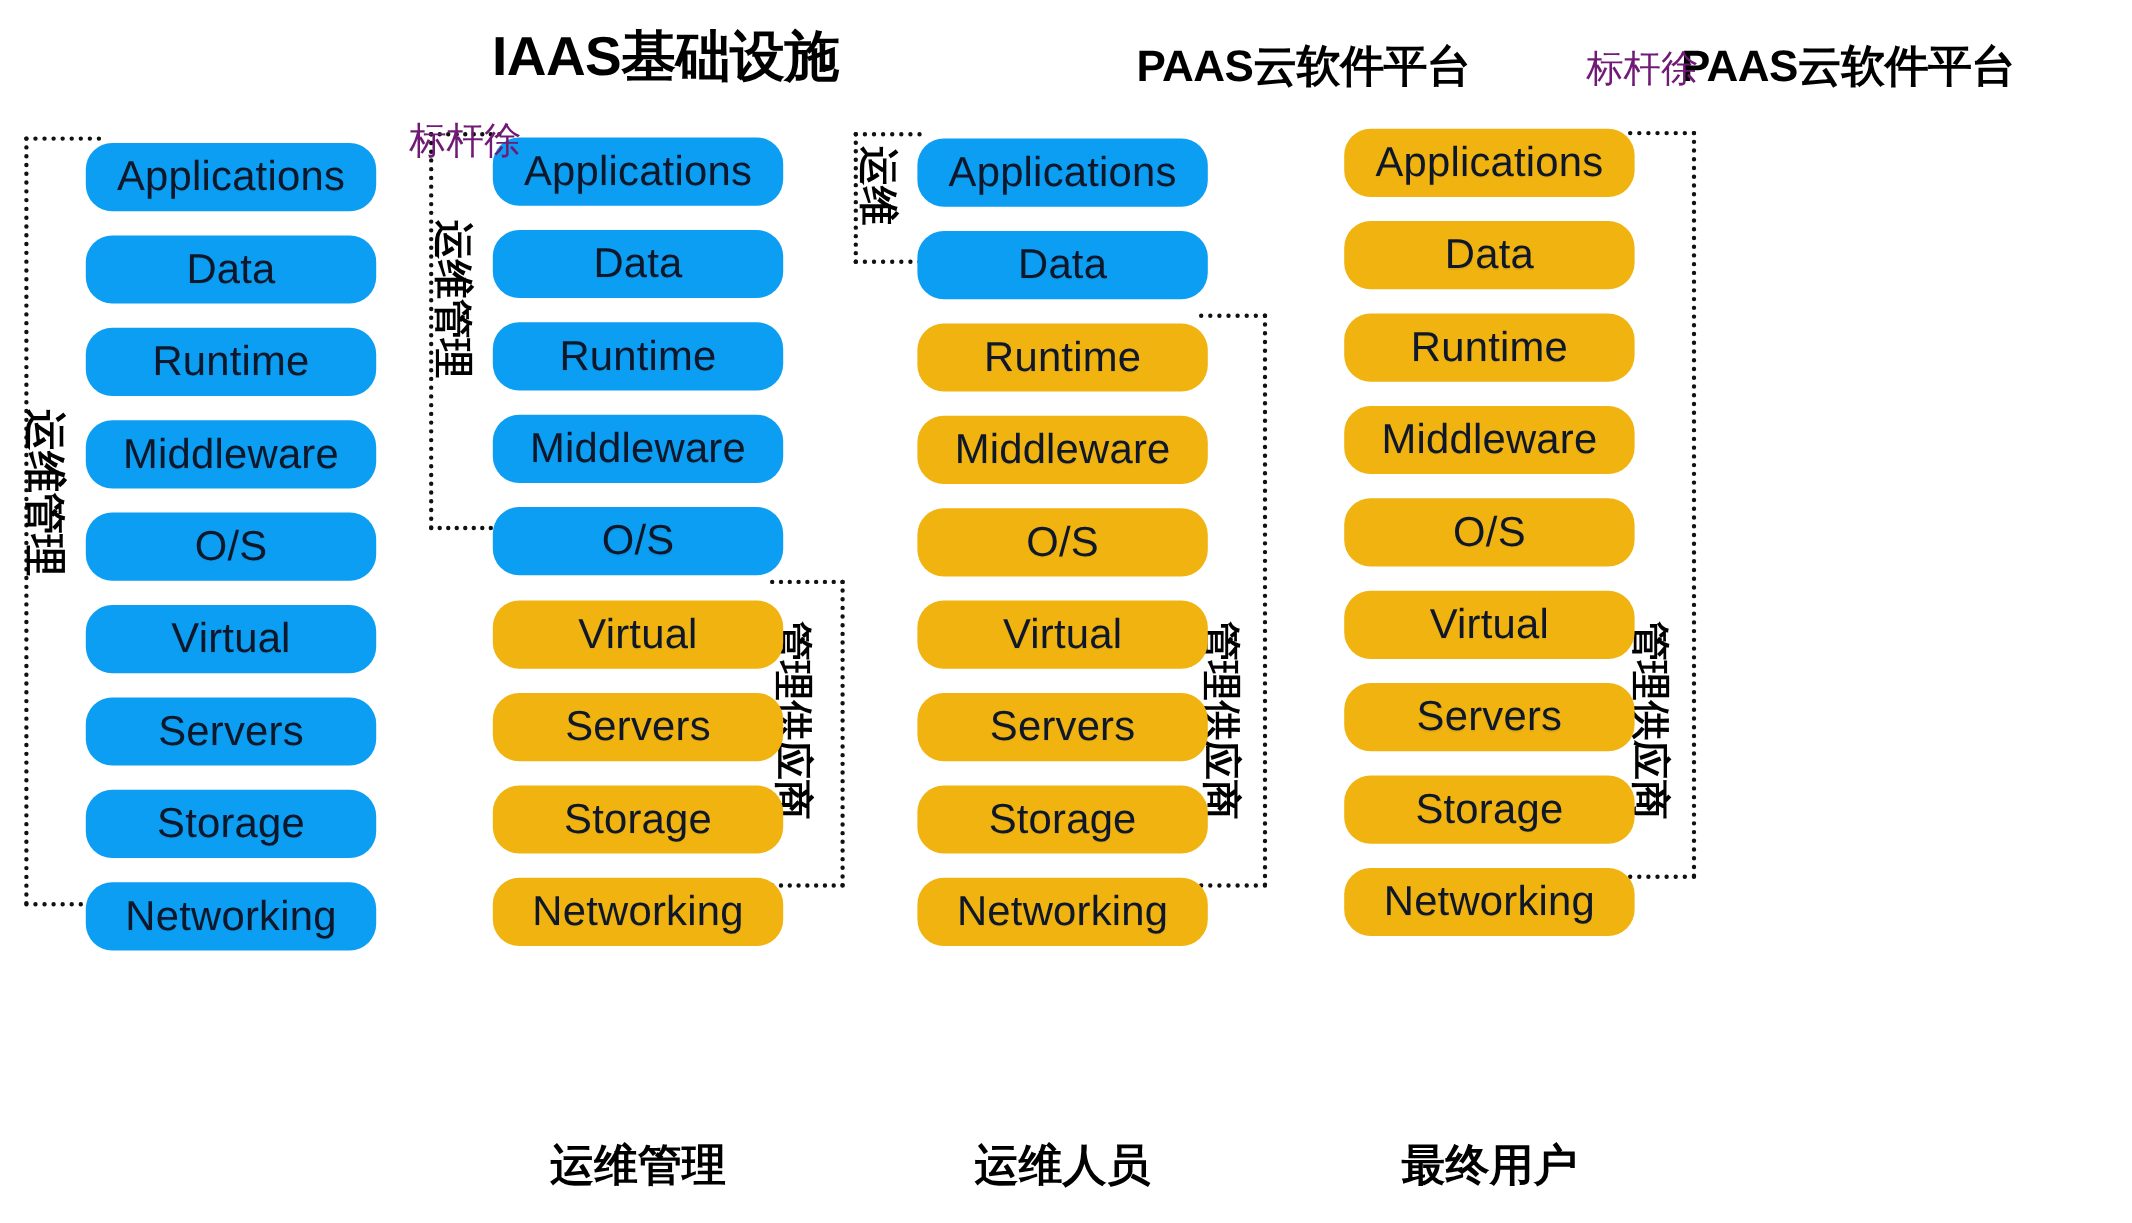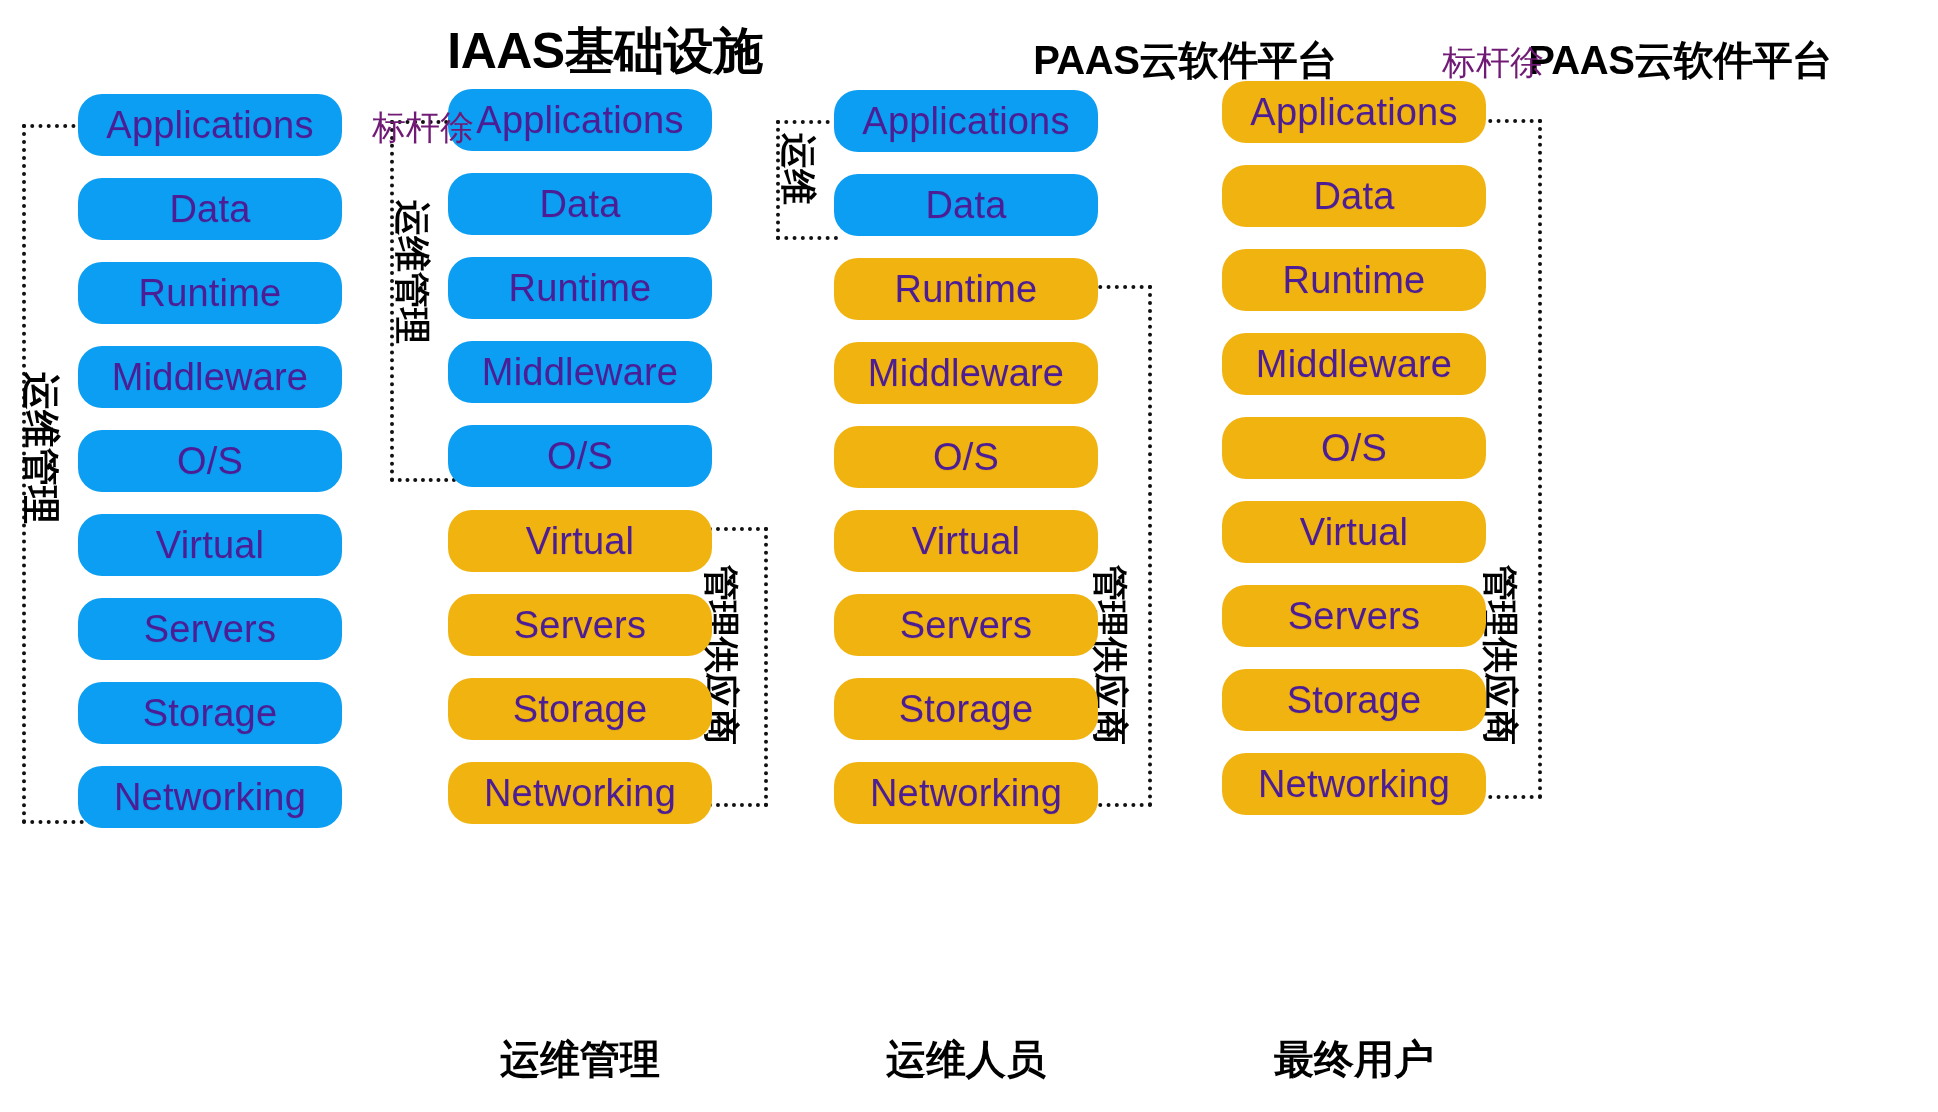--- a/index.html
+++ b/index.html
@@ -18,27 +18,28 @@
     color: #000000;
     white-space: nowrap;
     text-align: center;
     letter-spacing: -0.5px;
   }
 
   
   .layer {
     position: absolute;
     border-radius: 24px;
-    color: #4c1d95;
+    color: #0f172a;
     display: flex;
     align-items: center;
     justify-content: center;
     font-weight: 400;
     letter-spacing: 0.2px;
     text-shadow: 0 1px 1px rgba(0,0,0,0.06);
+    margin-top: 36px;
   }
   .layer.blue   { background: #0C9EF2; }
   .layer.orange { background: #F0B310; }
 
   
   .bracket {
     position: absolute;
     border: 4px dotted #111111;
     border-right: none;
   }

